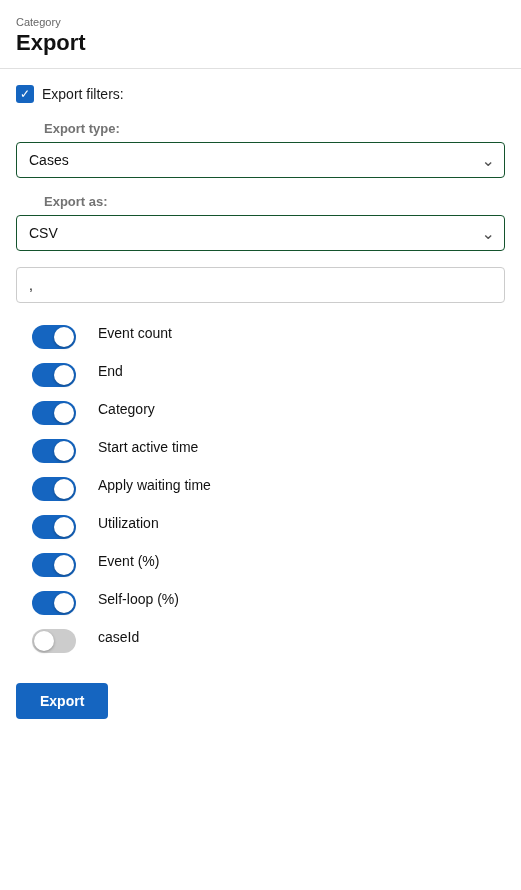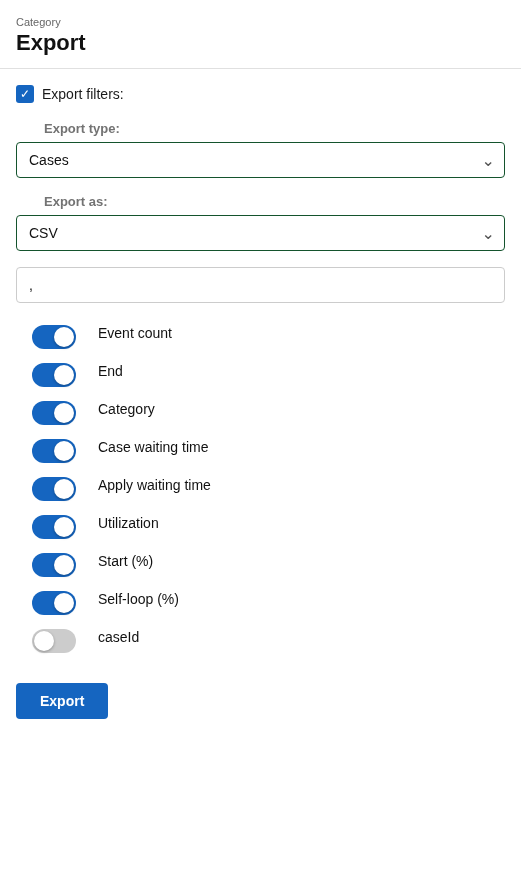--- a/index.html
+++ b/index.html
@@ -274,39 +274,39 @@
         <div class="stat-row">
           <div class="toggle on">
             <div class="toggle-knob"></div>
           </div>
           <span class="stat-label">Category</span>
         </div>
         <div class="stat-row">
           <div class="toggle on">
             <div class="toggle-knob"></div>
           </div>
-          <span class="stat-label">Case waiting time</span>
+          <span class="stat-label">Start active time</span>
         </div>
         <div class="stat-row">
           <div class="toggle on">
             <div class="toggle-knob"></div>
           </div>
           <span class="stat-label">Apply waiting time</span>
         </div>
         <div class="stat-row">
           <div class="toggle on">
             <div class="toggle-knob"></div>
           </div>
           <span class="stat-label">Utilization</span>
         </div>
         <div class="stat-row">
           <div class="toggle on">
             <div class="toggle-knob"></div>
           </div>
-          <span class="stat-label">Start (%)</span>
+          <span class="stat-label">Event (%)</span>
         </div>
         <div class="stat-row">
           <div class="toggle on">
             <div class="toggle-knob"></div>
           </div>
           <span class="stat-label">Self-loop (%)</span>
         </div>
         <div class="stat-row">
           <div class="toggle off">
             <div class="toggle-knob"></div>

